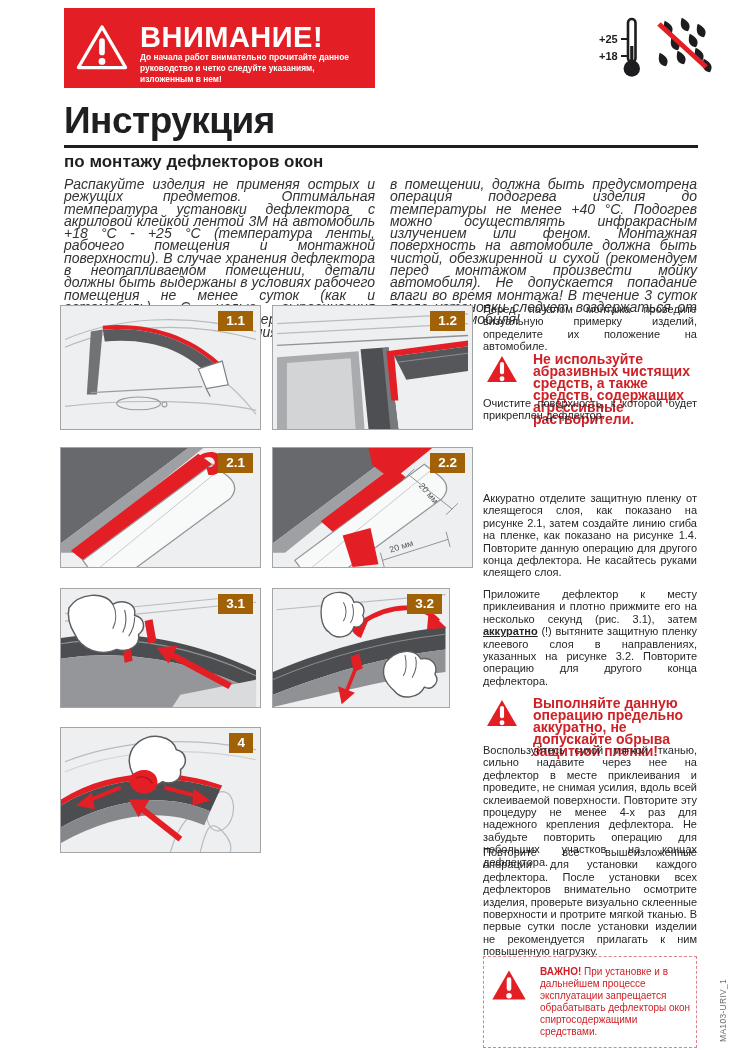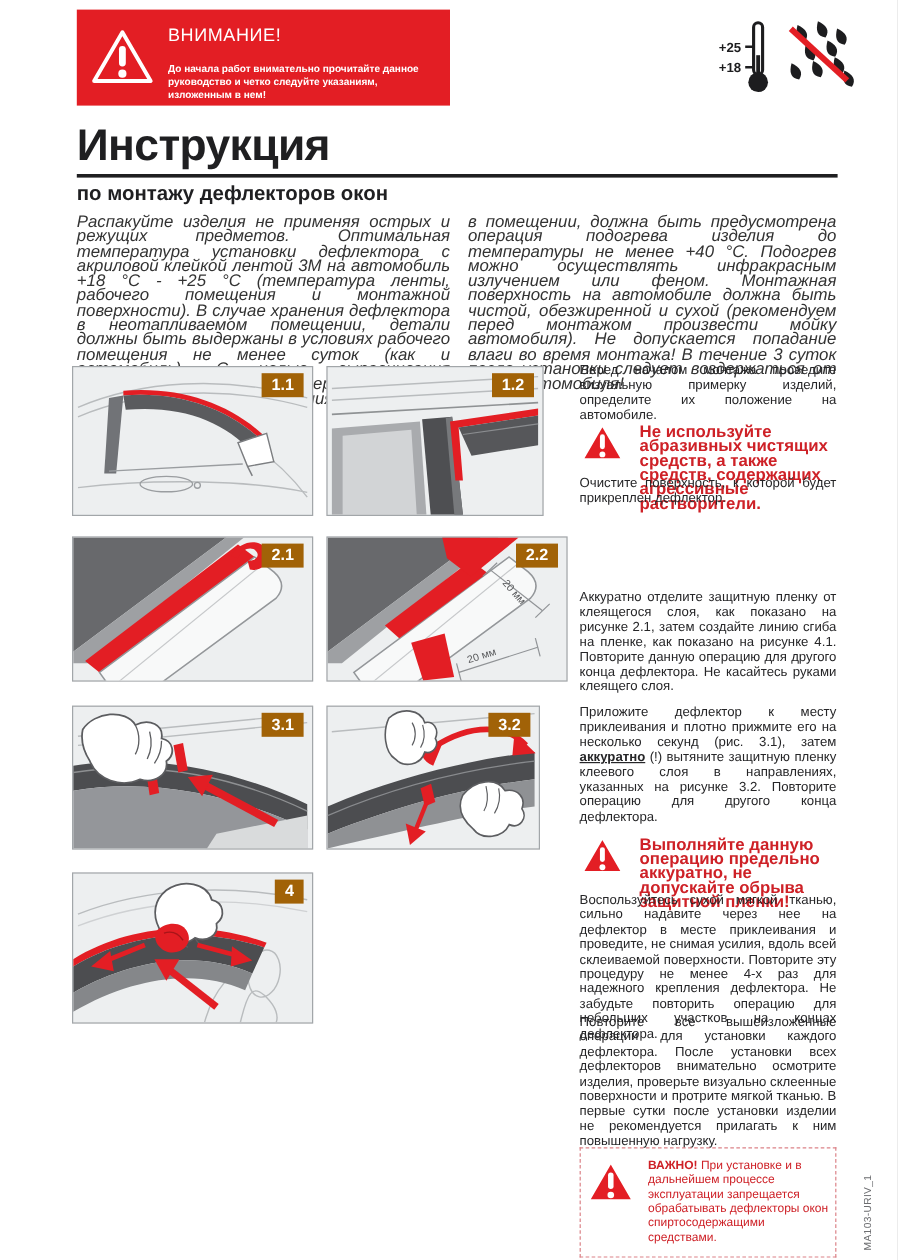--- a/index.html
+++ b/index.html
@@ -1,20 +1,20 @@
 <!DOCTYPE html>
 <html><head>
 <meta charset="utf-8">
 <style>
   html,body{margin:0;padding:0;background:#ddd;}
   .page{position:relative;width:748px;height:1050px;background:#fff;margin:0 auto;
         font-family:"Liberation Sans",sans-serif;overflow:hidden;color:#262628;}
   .abs{position:absolute;}
   .red-box{background:#E31E24;color:#fff;}
-  .hdr-title{position:absolute;left:76px;top:13px;font-size:15px;font-weight:normal;letter-spacing:.5px;}
+  .hdr-title{position:absolute;left:76px;top:13px;font-size:29px;font-weight:bold;letter-spacing:.5px;}
   .hdr-sub{position:absolute;left:76px;top:44px;width:226px;font-size:8.4px;line-height:1.3;font-weight:bold;}
   .warranty{padding:13px 12px 0 14px;font-size:13px;font-weight:bold;line-height:1.32;}
   .main-title{left:64px;top:100px;font-size:37px;font-weight:bold;color:#1f1f21;letter-spacing:-.5px;}
   .title-rule{left:64px;top:145px;width:634px;height:3px;background:#1f1f21;}
   .subtitle{left:64px;top:152px;font-size:17px;font-weight:bold;color:#1f1f21;}
   .intro-col{position:absolute;top:178px;font-size:14px;line-height:12.3px;font-style:italic;
              color:#333;text-align:justify;}
   .fig{position:absolute;background:#EDEFF0;border:1px solid #A2A6A9;box-sizing:border-box;}
   .fig svg{display:block;width:100%;height:100%;}
   .badge{position:absolute;top:5px;right:7px;background:#a16207;color:#fff;font-weight:bold;
@@ -103,21 +103,21 @@
       <path d="M42,24 C90,20 132,36 160,64 L150,72 C126,46 92,32 44,36 Z" fill="#5a5b5e"></path>
       <path d="M30,88 L142,82" stroke="#9a9da0" stroke-width="1.2" fill="none"></path>
       <path d="M138,64 L162,56 L168,80 L146,84 Z" fill="#fff" stroke="#7c7e81" stroke-width="1.2"></path>
       <path d="M146,84 L150,92" stroke="#7c7e81" stroke-width="1.2"></path>
       <ellipse cx="78" cy="99" rx="22" ry="6.5" fill="none" stroke="#9a9da0" stroke-width="1.1"></ellipse>
       <circle cx="104" cy="100" r="2.5" fill="none" stroke="#9a9da0" stroke-width="1.1"></circle>
     </svg>
     <div class="badge">1.1</div>
   </div>
 
-  <div class="fig" style="left:272px;top:305px;width:181px;height:125px;">
+  <div class="fig" style="left:272px;top:305px;width:201px;height:125px;">
     <svg viewBox="0 0 200 125" preserveAspectRatio="none">
       <path class="fline" d="M4,18 L196,8"></path>
       <path class="fline" d="M4,28 L196,18"></path>
       <path d="M4,40 L196,30" stroke="#8f9294" stroke-width="1.4" fill="none"></path>
       <polygon points="4,52 86,46 92,125 4,125" fill="#a9abae"></polygon>
       <polygon points="14,58 78,53 83,125 14,125" fill="#d2d4d6"></polygon>
       <polygon points="88,44 116,42 126,125 96,125" fill="#4e4f52"></polygon>
       <polygon points="110,43 116,42 126,125 118,125" fill="#77797c"></polygon>
       <polygon points="114,46 196,35 196,41 122,51 126,96 119,96" fill="#E31E24"></polygon>
       <polygon points="122,51 196,41 196,66 134,75" fill="#56575a"></polygon>
@@ -228,21 +228,21 @@
   <div class="warn-row" style="top:352px;">
     <svg class="warn-ico" viewBox="0 0 64 58">
         <use href="#warn-tri"></use>
       </svg>
     <div class="warn-txt">Не используйте абразивных чистящих средств, а также средств, содержащих агрессивные растворители.</div>
   </div>
 
   <div class="step" style="top:397px;">Очистите поверхность, к которой будет прикреплен дефлектор.</div>
 
 
-  <div class="step" style="top:492px;">Аккуратно отделите защитную пленку от клеящегося слоя, как показано на рисунке 2.1, затем создайте линию сгиба на пленке, как показано на рисунке 4.1. Повторите данную операцию для другого конца дефлектора. Не касайтесь руками клеящего слоя.</div>
+  <div class="step" style="top:492px;">Аккуратно отделите защитную пленку от клеящегося слоя, как показано на рисунке 2.1, затем создайте линию сгиба на пленке, как показано на рисунке 1.4. Повторите данную операцию для другого конца дефлектора. Не касайтесь руками клеящего слоя.</div>
 
   <div class="step" style="top:588px;"><span>Приложите дефлектор к месту приклеивания и плотно прижмите его на несколько секунд (рис. 3.1), затем </span><span class="bu">аккуратно</span><span> (!) вытяните защитную пленку клеевого слоя в направлениях, указанных на рисунке 3.2. Повторите операцию для другого конца дефлектора.</span></div>
 
   <div class="warn-row" style="top:696px;">
     <svg class="warn-ico" viewBox="0 0 64 58">
         <use href="#warn-tri"></use>
       </svg>
     <div class="warn-txt">Выполняйте данную операцию предельно аккуратно, не допускайте обрыва защитной пленки!</div>
   </div>
 

